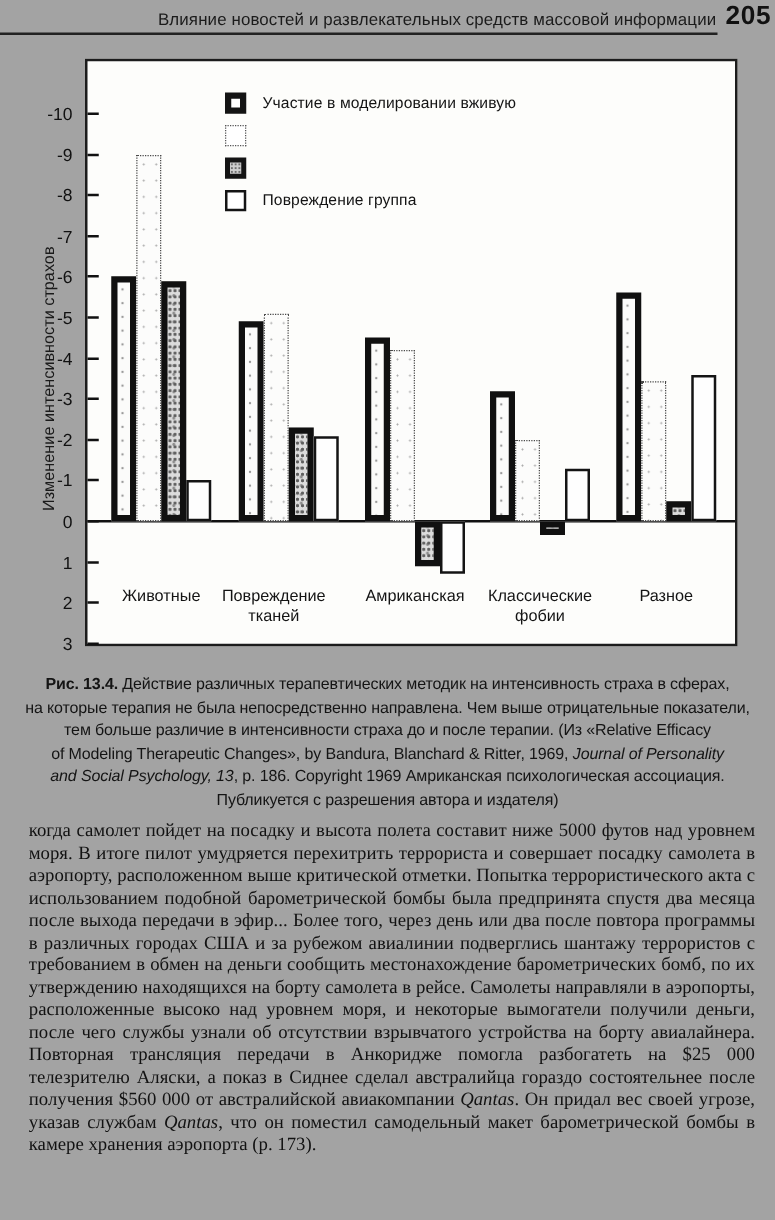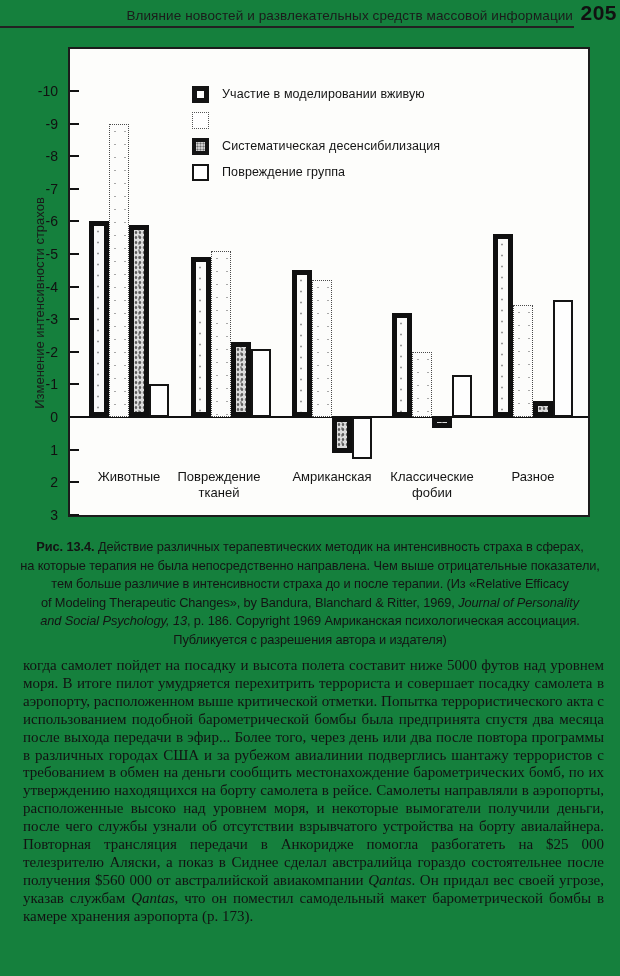--- a/index.html
+++ b/index.html
@@ -1,16 +1,16 @@
 <!DOCTYPE html>
 <html lang="ru"><head>
 <meta charset="utf-8">
 <style>
   html,body{margin:0;padding:0;background:#888;}
-  .page{position:relative;width:620px;height:976px;margin:0 auto;background:#15803d;
+  .page{position:relative;width:620px;height:976px;margin:0 auto;background:#a3a3a3;
         overflow:hidden;color:#151515;font-family:"Liberation Sans",sans-serif;}
 
   
   .running-head{position:absolute;top:8px;right:47px;font-size:13.5px;letter-spacing:.1px;
                 font-family:"Liberation Sans",sans-serif;color:#1b1b1b;white-space:nowrap;}
   .page-number{position:absolute;top:1px;right:3px;font-size:21px;font-weight:bold;
                letter-spacing:.5px;color:#111;}
   .head-rule{position:absolute;top:26px;left:0;width:574px;height:2px;background:#222;}
 
   
@@ -32,21 +32,21 @@
           background-size:8px 11px;}
   .bar-s1{border:1px dotted #4a4a4a;background-color:#fcfcfb;
           background-image:radial-gradient(circle,#a8a8a8 .5px,transparent 1.1px);
           background-size:10px 13px;}
   .bar-s2{border:5px solid #101010;background-color:#dcdcdc;
           background-image:radial-gradient(circle,#5f5f5f 1px,transparent 1.6px),
                            radial-gradient(circle,#8d8d8d .9px,transparent 1.5px);
           background-size:4px 5px,6px 7px;background-position:0 0,2px 3px;}
   .bar-s3{border:2px solid #141414;background:#fefefe;}
 
-  .legend{position:absolute;left:110px;top:20px;margin:12px;padding:0;list-style:none;z-index:4;}
+  .legend{position:absolute;left:110px;top:20px;margin:0;padding:0;list-style:none;z-index:4;}
   .legend li{display:flex;align-items:center;gap:13px;height:26px;}
   .legend .lbl{font-size:12.5px;color:#141414;letter-spacing:.1px;white-space:nowrap;}
   .sw{width:17px;height:17px;position:relative;display:inline-block;flex:none;box-sizing:border-box;}
   .sw0{background:#141414;}
   .sw0::after{content:"";position:absolute;inset:5px;background:#fff;}
   .sw1{background:#fff;border:1px dotted #555;}
   .sw2{background:#141414;}
   .sw2::after{content:"";position:absolute;inset:4px;background-color:#cfcfcf;
               background-image:radial-gradient(#6e6e6e .8px,transparent 1.2px);background-size:3px 3px;}
   .sw3{background:#fff;border:2px solid #141414;}
@@ -78,21 +78,20 @@
       <ul class="legend" id="legend">
           <li>
             <span class="sw sw0"></span>
             <span class="lbl">Участие в моделировании вживую</span>
           </li>
           <li>
             <span class="sw sw1"></span>
           </li>
           <li>
             <span class="sw sw2"></span>
-            <span class="lbl">Систематическая десенсибилизация</span>
           </li>
           <li>
             <span class="sw sw3"></span>
             <span class="lbl">Повреждение группа</span>
           </li>
         </ul>
     <div class="zero-line" style="top: 367px;"></div>
         <div class="ytick-mark" style="top: 41px;"></div>
         <div class="ytick-mark" style="top: 73.6px;"></div>
         <div class="ytick-mark" style="top: 106.2px;"></div>

